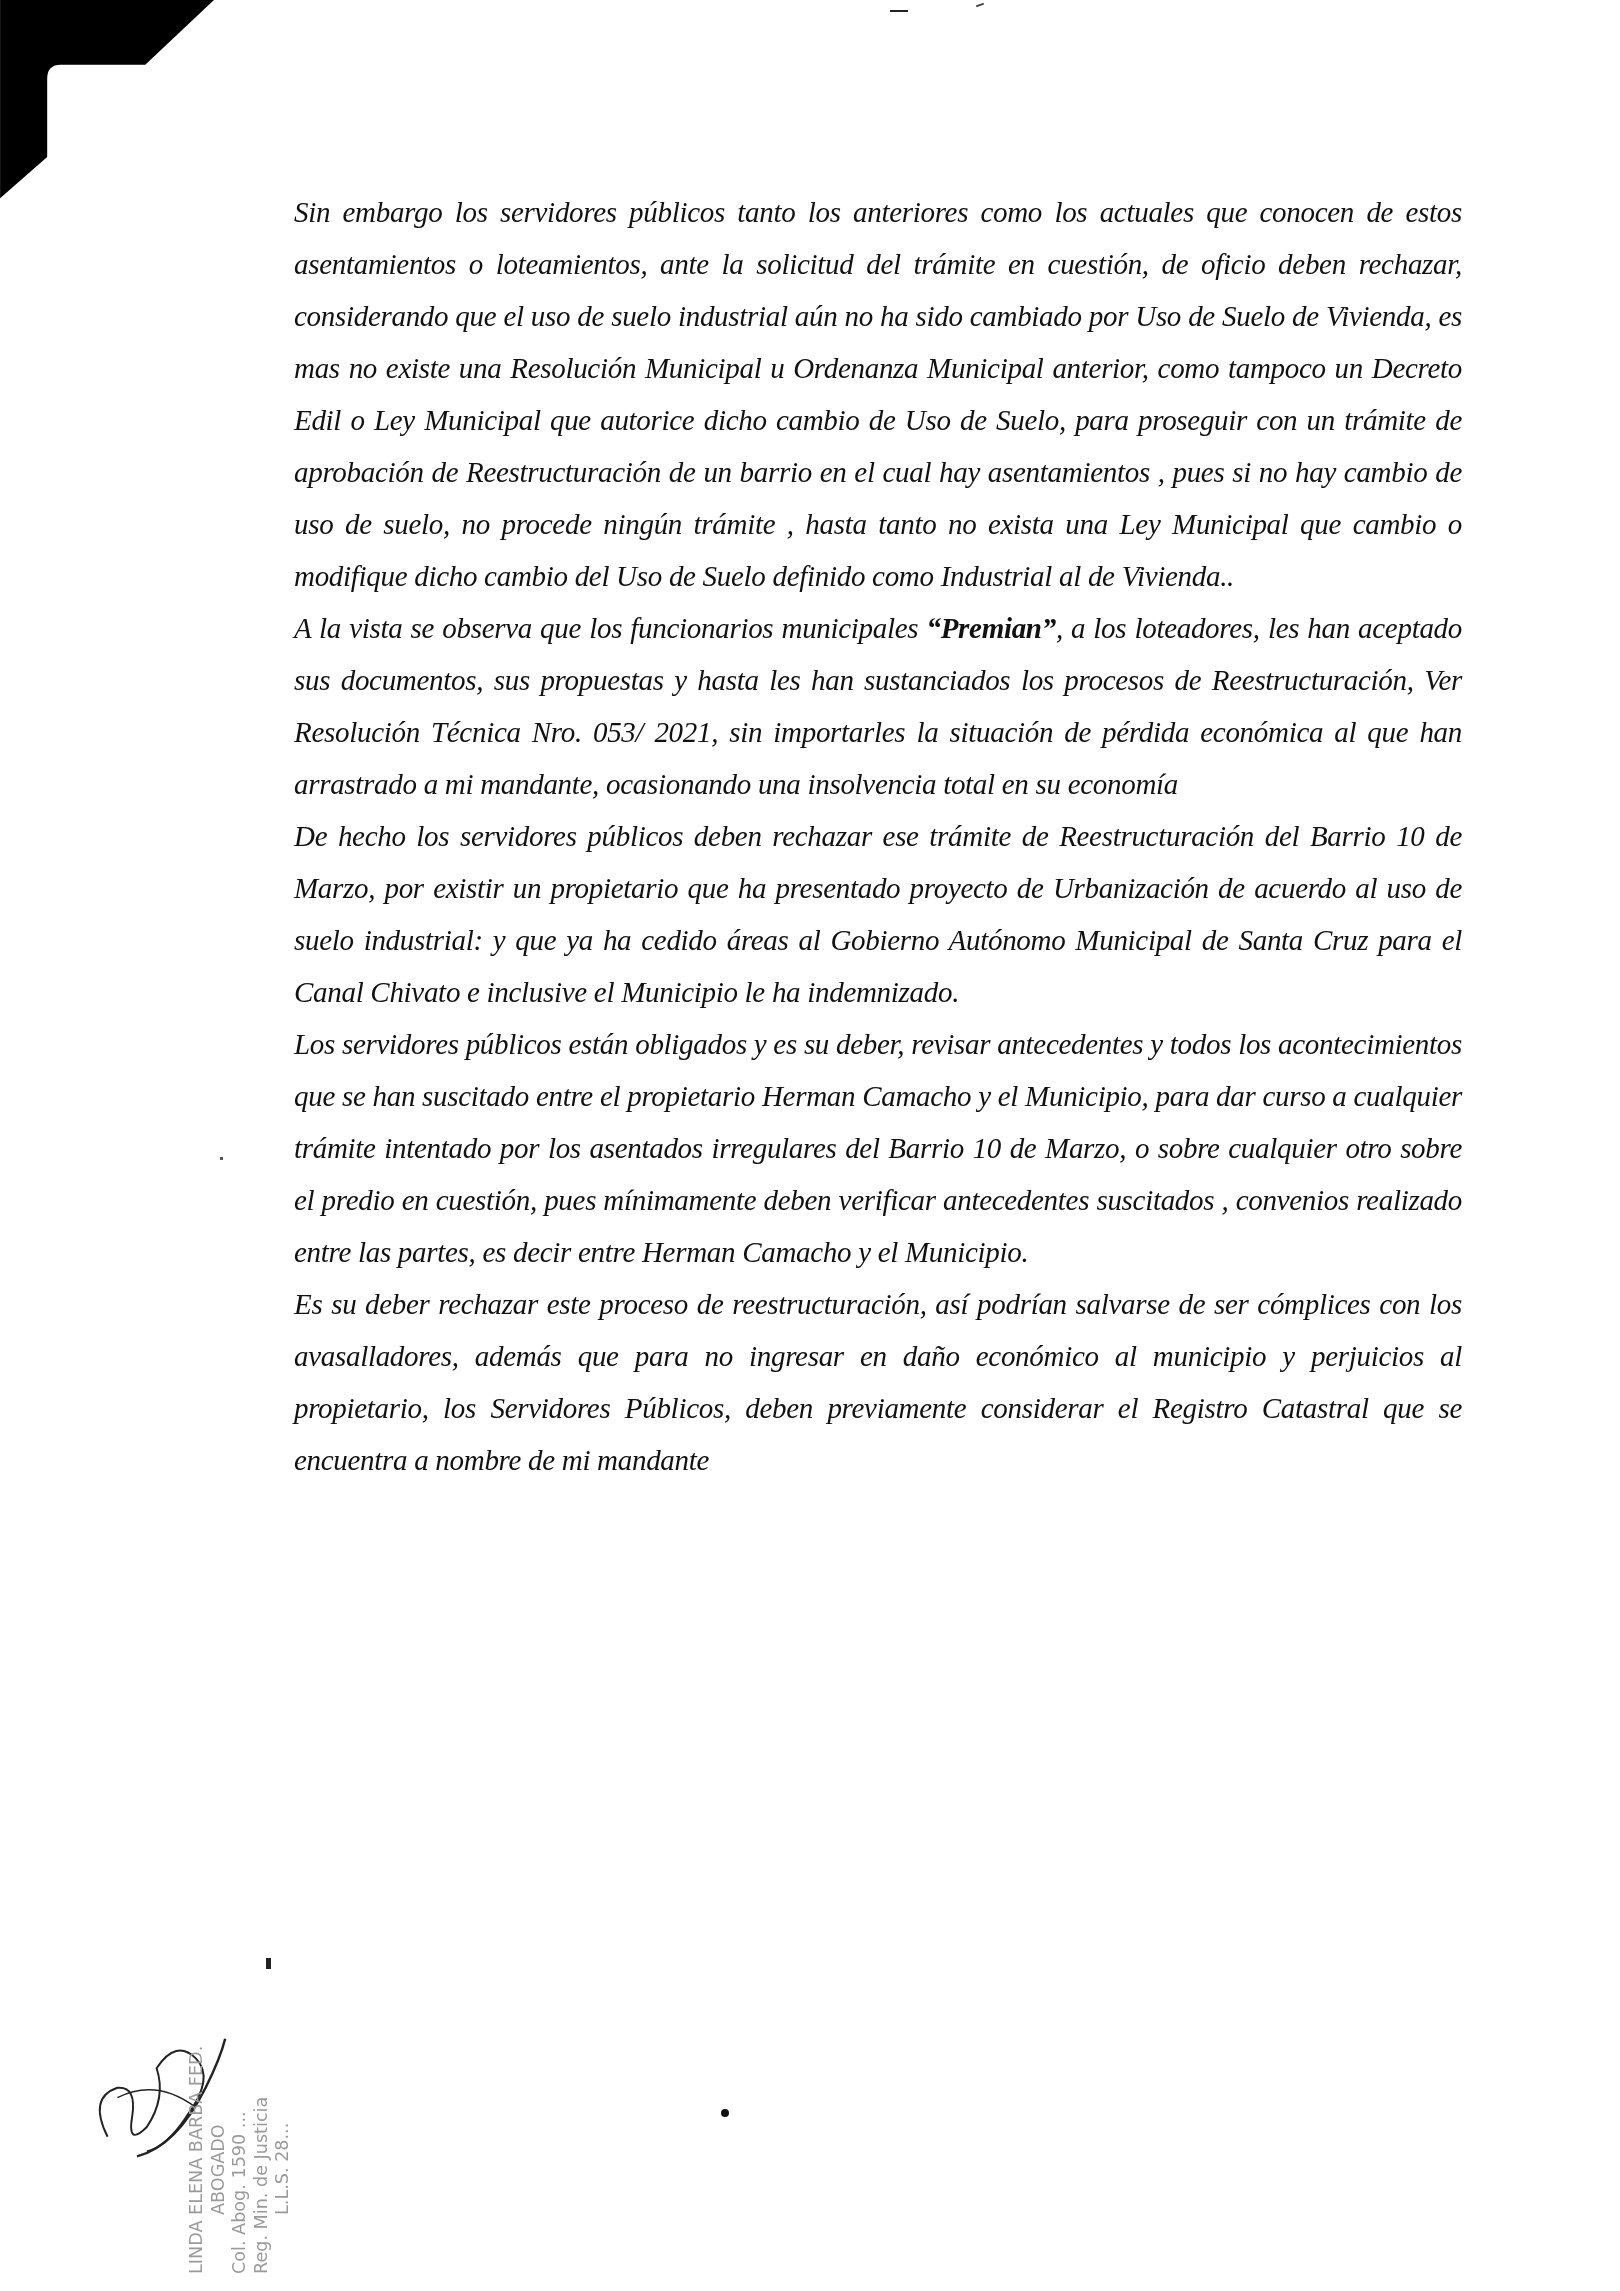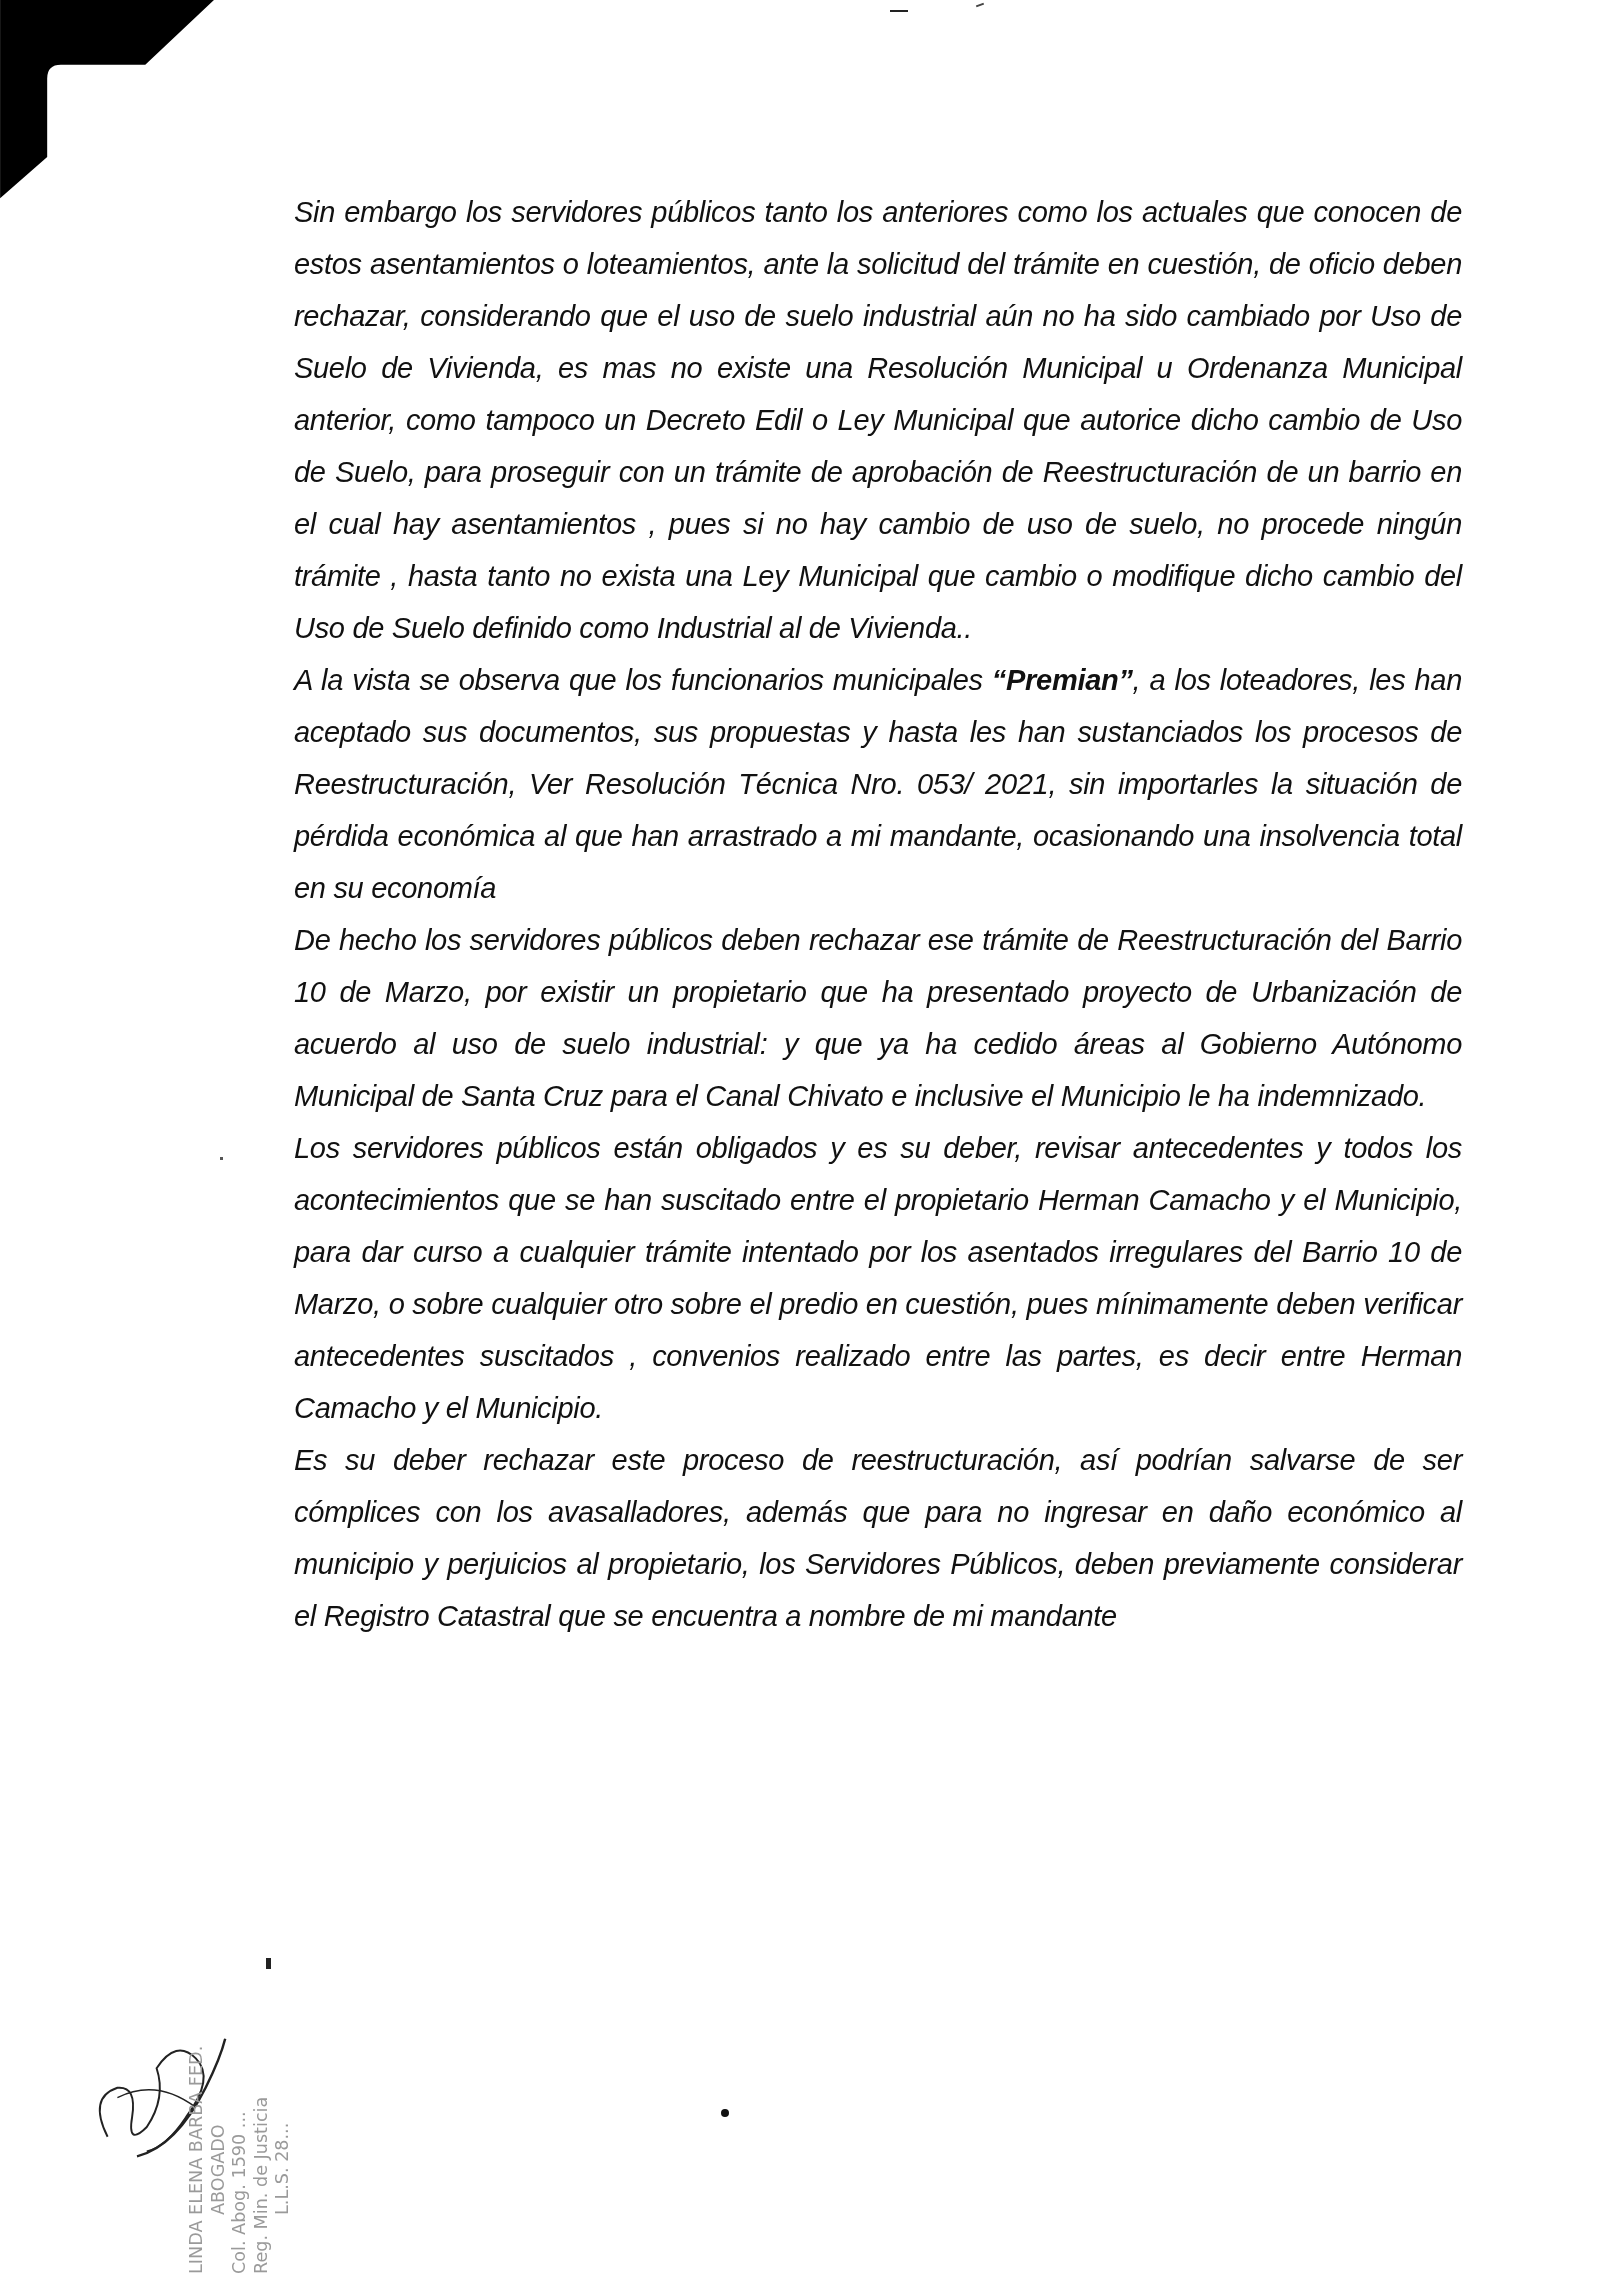--- a/index.html
+++ b/index.html
@@ -4,21 +4,21 @@
 <style>
   html, body { margin: 0; padding: 0; background: #ffffff; }
   body { width: 1620px; height: 2292px; position: relative; overflow: hidden; }
   .corner {
     position: absolute; left: 0; top: 0; width: 216px; height: 206px;
   }
   .top-mark { position: absolute; left: 890px; top: 9.8px; width: 17.6px; height: 2px; background: #222; }
   .top-mark2 { position: absolute; left: 976px; top: 3.9px; width: 7.8px; height: 2px; background: #444; transform: rotate(-20deg); }
   .page-text {
     position: absolute; left: 294px; top: 186px; width: 1168px;
-    font-family: Liberation Sans, sans-serif; font-style: italic;
+    font-family: Liberation Serif, serif; font-style: italic;
     font-size: 29px; line-height: 52px; color: #111;
     text-align: justify; letter-spacing: -0.3px;
   }
   .page-text p { margin: 0; text-align: justify; text-align-last: left; }
   .page-text b { font-weight: bold; }
   .stamp {
     position: absolute; left: 88px; top: 1921px; width: 235px; height: 353px;
   }
   .stamp-text {
     position: absolute; font-family: "DejaVu Sans", sans-serif;

